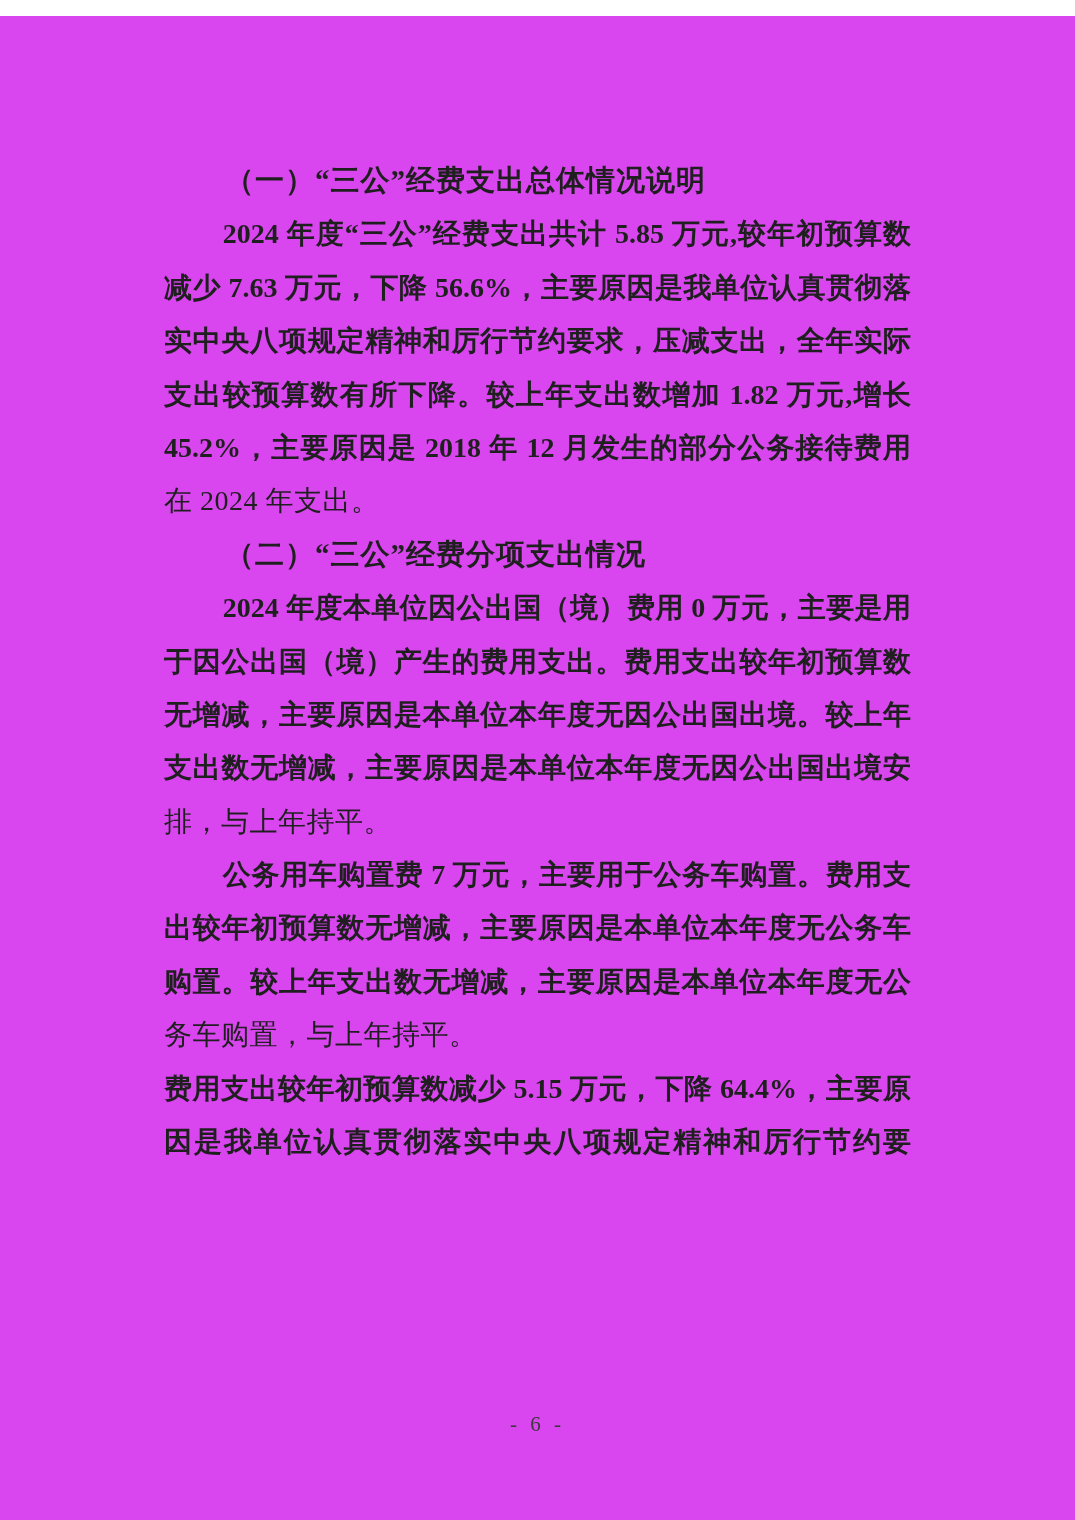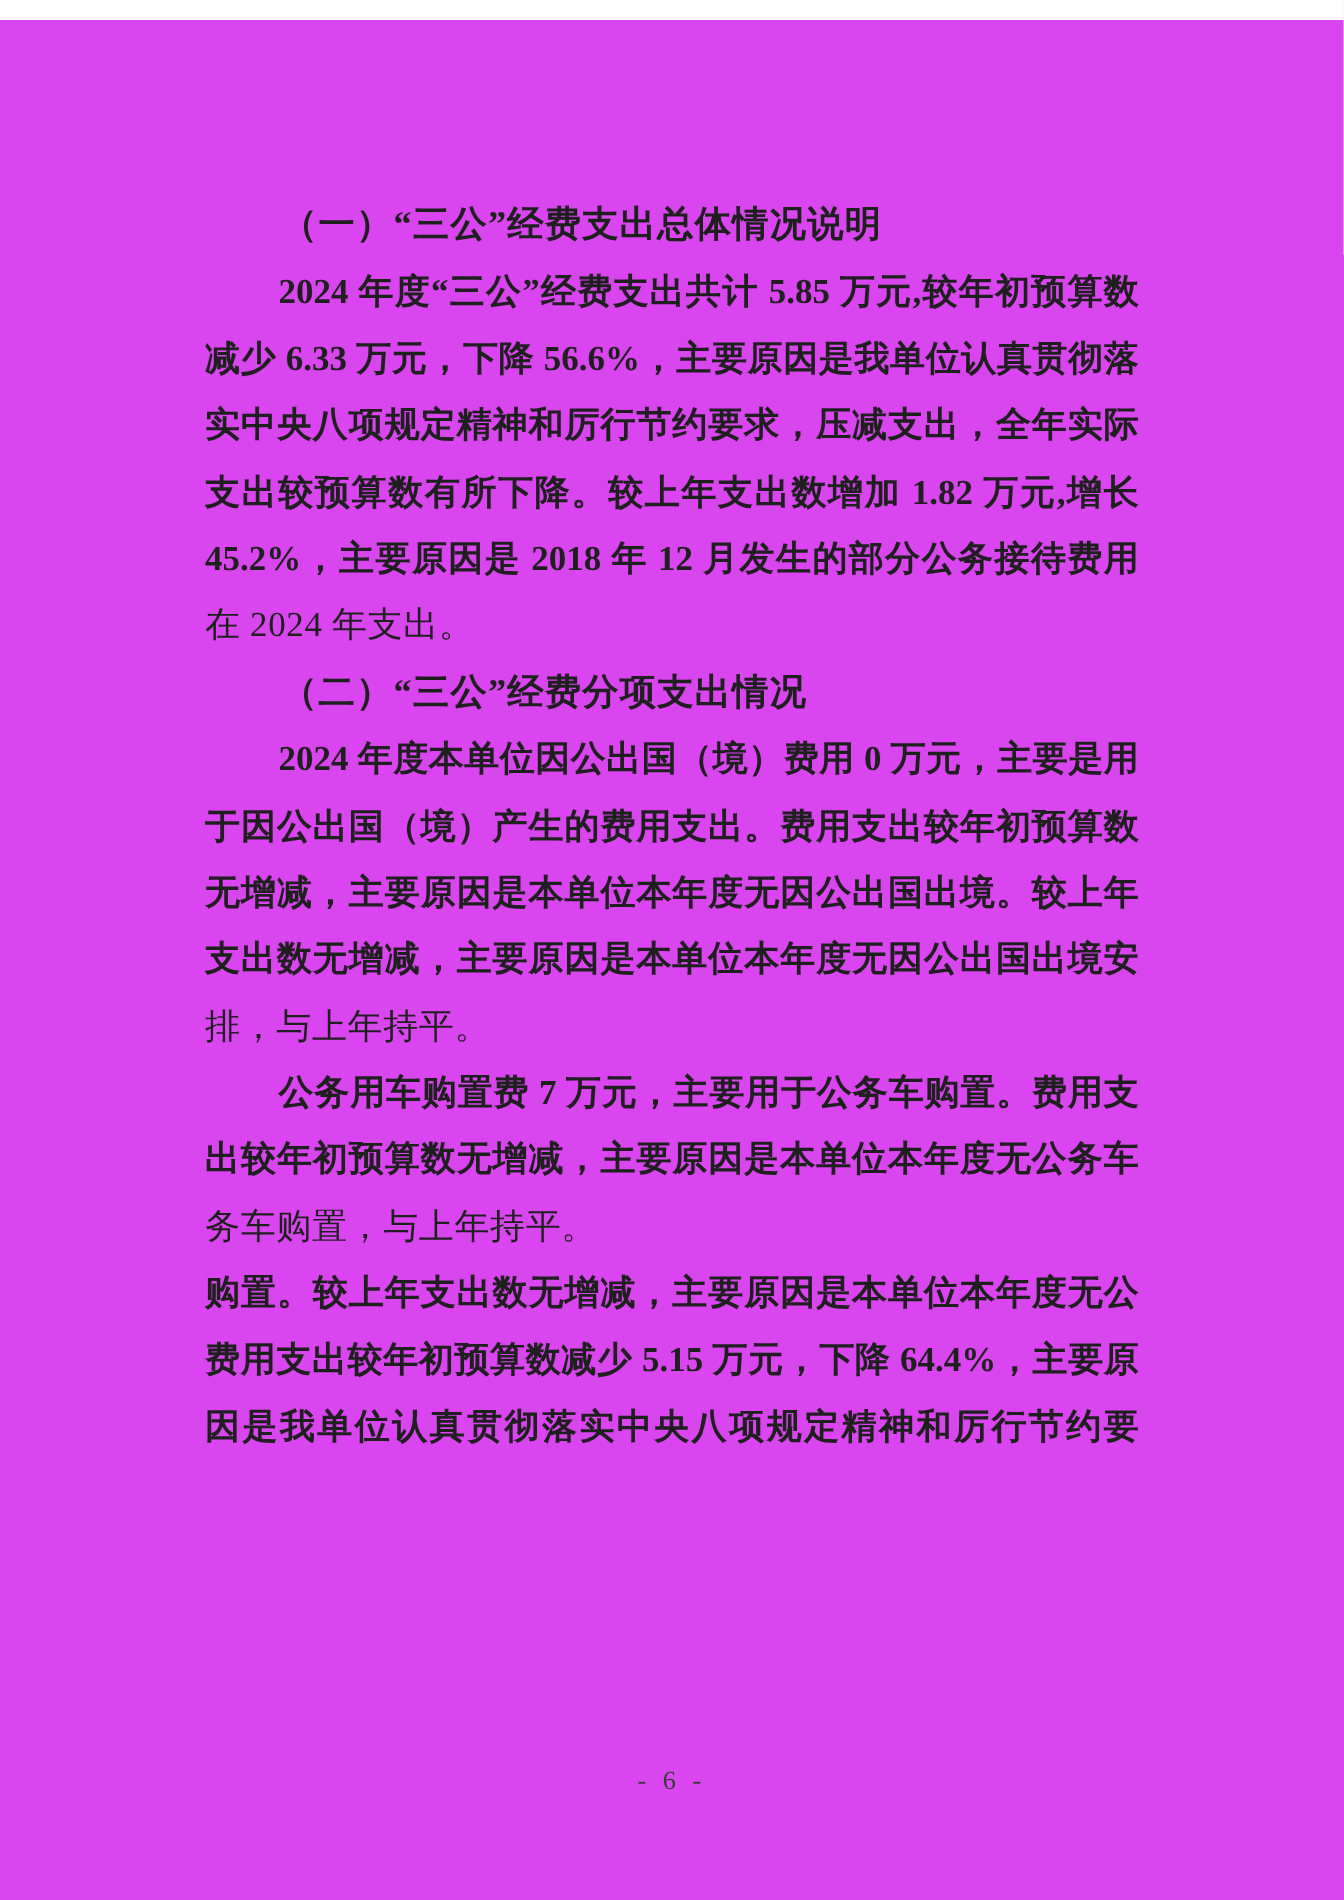--- a/index.html
+++ b/index.html
@@ -64,34 +64,34 @@
   }
 </style>
 </head>
 <body>
 
 <div class="page">
 
   <div class="content">
     <div class="line heading indent">（一）“三公”经费支出总体情况说明</div>
     <div class="line indent justify">2024 年度“三公”经费支出共计 5.85 万元,较年初预算数</div>
-    <div class="line justify">减少 6.33 万元，下降 56.6%，主要原因是我单位认真贯彻落</div>
+    <div class="line justify">减少 7.63 万元，下降 56.6%，主要原因是我单位认真贯彻落</div>
     <div class="line justify">实中央八项规定精神和厉行节约要求，压减支出，全年实际</div>
     <div class="line justify">支出较预算数有所下降。较上年支出数增加 1.82 万元,增长</div>
     <div class="line justify">45.2%，主要原因是 2018 年 12 月发生的部分公务接待费用</div>
     <div class="line">在 2024 年支出。</div>
     <div class="line heading indent">（二）“三公”经费分项支出情况</div>
     <div class="line indent justify">2024 年度本单位因公出国（境）费用 0 万元，主要是用</div>
     <div class="line justify">于因公出国（境）产生的费用支出。费用支出较年初预算数</div>
     <div class="line justify">无增减，主要原因是本单位本年度无因公出国出境。较上年</div>
     <div class="line justify">支出数无增减，主要原因是本单位本年度无因公出国出境安</div>
     <div class="line">排，与上年持平。</div>
     <div class="line indent justify">公务用车购置费 7 万元，主要用于公务车购置。费用支</div>
     <div class="line justify">出较年初预算数无增减，主要原因是本单位本年度无公务车</div>
+    <div class="line justify">购置。较上年支出数无增减，主要原因是本单位本年度无公</div>
     <div class="line">务车购置，与上年持平。</div>
-    <div class="line justify">购置。较上年支出数无增减，主要原因是本单位本年度无公</div>
     <div class="line justify">费用支出较年初预算数减少 5.15 万元，下降 64.4%，主要原</div>
     <div class="line justify">因是我单位认真贯彻落实中央八项规定精神和厉行节约要</div>
   </div>
 
   <div class="footer">- 6 -</div>
 
 </div>
 
 </body></html>

